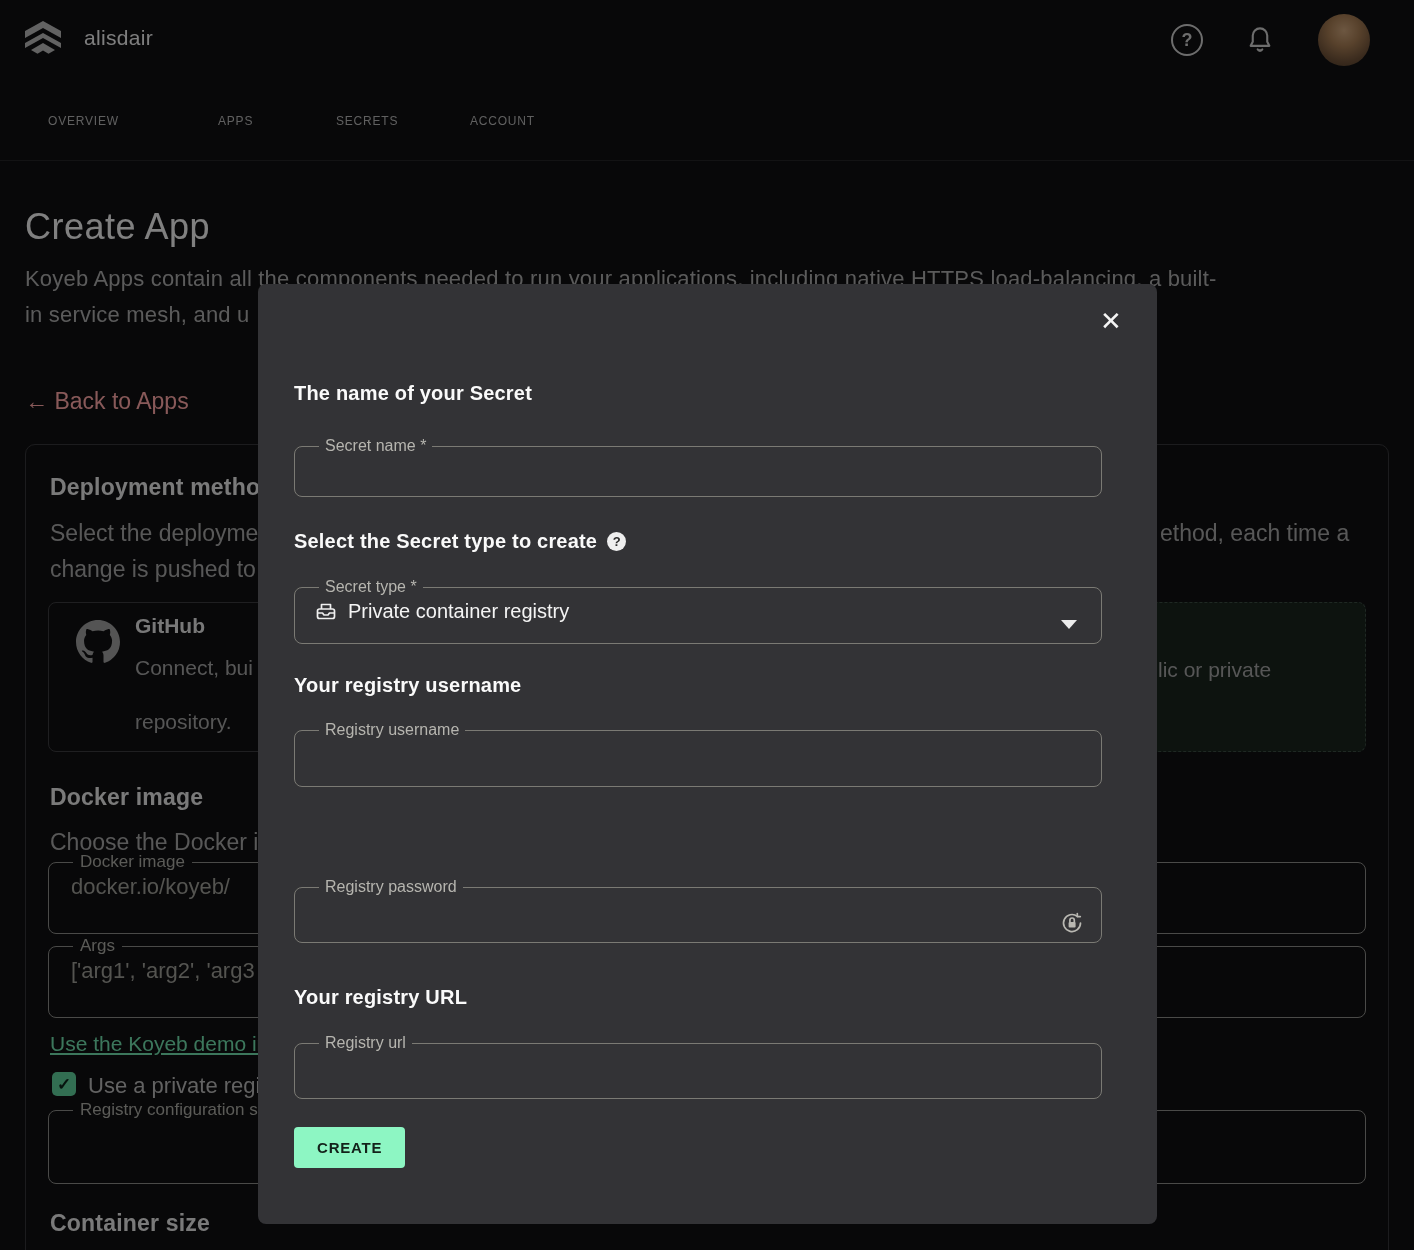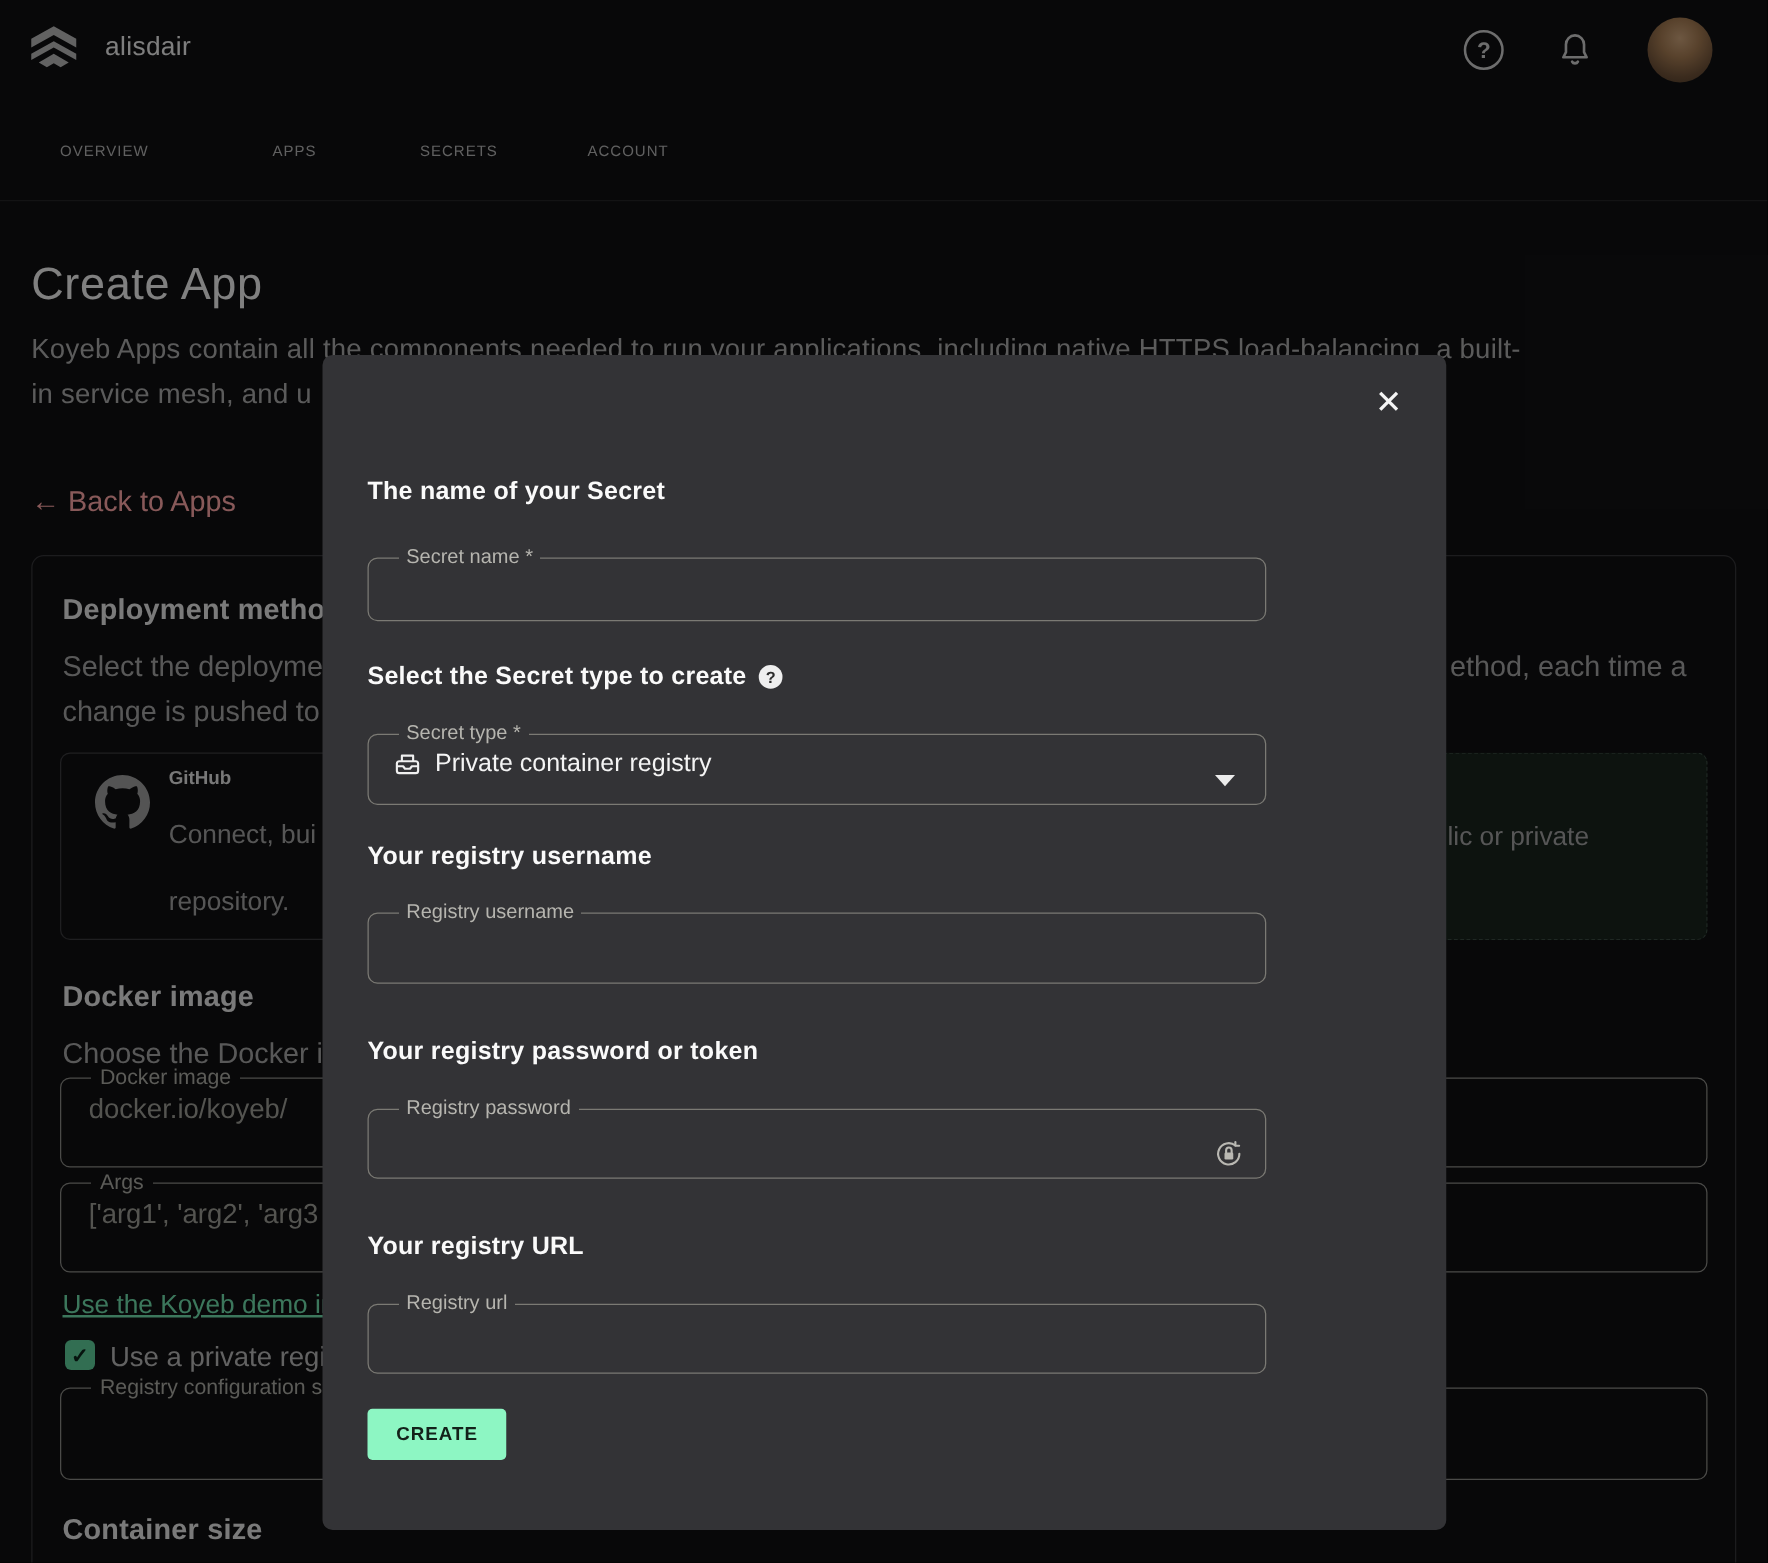--- a/index.html
+++ b/index.html
@@ -31,21 +31,21 @@
 
   .content-card { left:25px; top:444px; width:1364px; height:900px;
                   border:1px solid #353538; border-radius:10px; }
   .sec-title { font-size:23px; font-weight:700; color:#e2e2e2; letter-spacing:.2px; }
   .sec-text  { font-size:23px; color:#a3a3a3; }
 
   .github-card { left:48px; top:602px; width:650px; height:150px;
                  border:1px solid #3a3a3d; border-radius:8px; }
   .docker-card { left:712px; top:602px; width:654px; height:150px;
                  background:#18231d; border:1px dashed #3a4a41; border-radius:8px; }
-  .gh-title { left:135px; top:614px; font-size:15px; font-weight:700; color:#dedede; }
+  .gh-title { left:135px; top:614px; font-size:21px; font-weight:700; color:#dedede; }
   .gh-text  { font-size:21px; color:#a0a0a0; }
 
   fieldset.fld { position:absolute; margin:0; border:1px solid #8a8a85; border-radius:8px; padding:0 16px; }
   fieldset.fld legend { font-size:17px; color:#a8a8a2; padding:0 7px; margin-left:8px; }
   fieldset.fld input { width:100%; background:transparent; border:none; outline:none;
                        font-family:"Liberation Sans",sans-serif; font-size:22px; color:#d9d9d9; padding:2px 6px 10px; }
   fieldset.fld input::placeholder { color:#9b9b95; opacity:1; }
 
   .demo-link { left:50px; top:1032px; font-size:21px; color:#6fdcaa; text-decoration:underline; cursor:pointer; }
   .checkbox { left:52px; top:1072px; width:24px; height:24px; background:#5dcb98; border-radius:5px;
@@ -58,21 +58,21 @@
 
   
   .modal { left:258px; top:284px; width:899px; height:940px; background:#333336;
            border-radius:8px; z-index:10; }
   .modal .abs { position:absolute; }
   .m-close { left:838px; top:22px; width:30px; height:30px; display:flex; align-items:center; justify-content:center;
              color:#f5f5f5; font-size:26px; cursor:pointer; }
   .m-h { font-size:20px; font-weight:700; color:#fafafa; letter-spacing:.2px; display:flex; align-items:center; gap:10px; }
   .m-help { width:19px; height:19px; border-radius:50%; background:#efefef; color:#2c2c2c;
             font-size:13px; font-weight:700; display:flex; align-items:center; justify-content:center; }
-  fieldset.m-fld { position:absolute; margin:0; left:36px; width:719px;
+  fieldset.m-fld { position:absolute; margin:0; left:36px; width:808px;
                    border:1px solid #7b7a74; border-radius:8px; padding:0 16px; }
   fieldset.m-fld legend { font-size:16px; color:#b6b5af; padding:0 6px; margin-left:8px; }
   fieldset.m-fld input { width:100%; background:transparent; border:none; outline:none;
                          font-family:"Liberation Sans",sans-serif; font-size:19px; color:#f0f0f0; padding:0 6px 8px; }
   .sel-row { display:flex; align-items:flex-start; gap:11px; padding:4px 4px 14px; }
   .sel-value { font-size:20px; color:#f4f4f4; }
   .caret { position:absolute; right:24px; top:24px; width:0; height:0;
            border-left:8px solid transparent; border-right:8px solid transparent;
            border-top:9px solid #ececec; }
   .pw-icon { position:absolute; right:16px; top:14px; cursor:pointer; }
@@ -199,23 +199,20 @@
     </fieldset>
 
     <div class="abs m-h" style="left:36px;top:390px;">
       <span>Your registry username</span>
     </div>
     <fieldset class="m-fld" style="top:437px;height:66px;">
       <legend>Registry username</legend>
       <input type="text" style="">
     </fieldset>
 
-    <div class="abs m-h" style="left:36px;top:546px;">
-      <span>Your registry password or token</span>
-    </div>
     <fieldset class="m-fld" style="top:594px;height:65px;">
       <legend>Registry password</legend>
       <input type="password" style="">
       <span class="pw-icon">
         <svg width="26" height="26" viewBox="0 0 26 26" fill="none" stroke="#b9b8b2" stroke-width="1.7" stroke-linecap="round" stroke-linejoin="round">
           <path d="M21.5 13a8.5 8.5 0 1 1-3.2-6.6"></path>
           <path d="M18.3 3.6v3h3"></path>
           <rect x="9.6" y="12" width="7" height="5.6" rx="1" fill="#b9b8b2" stroke="none"></rect>
           <path d="M10.9 12v-1.8a2.2 2.2 0 0 1 4.4 0V12"></path>
         </svg>

